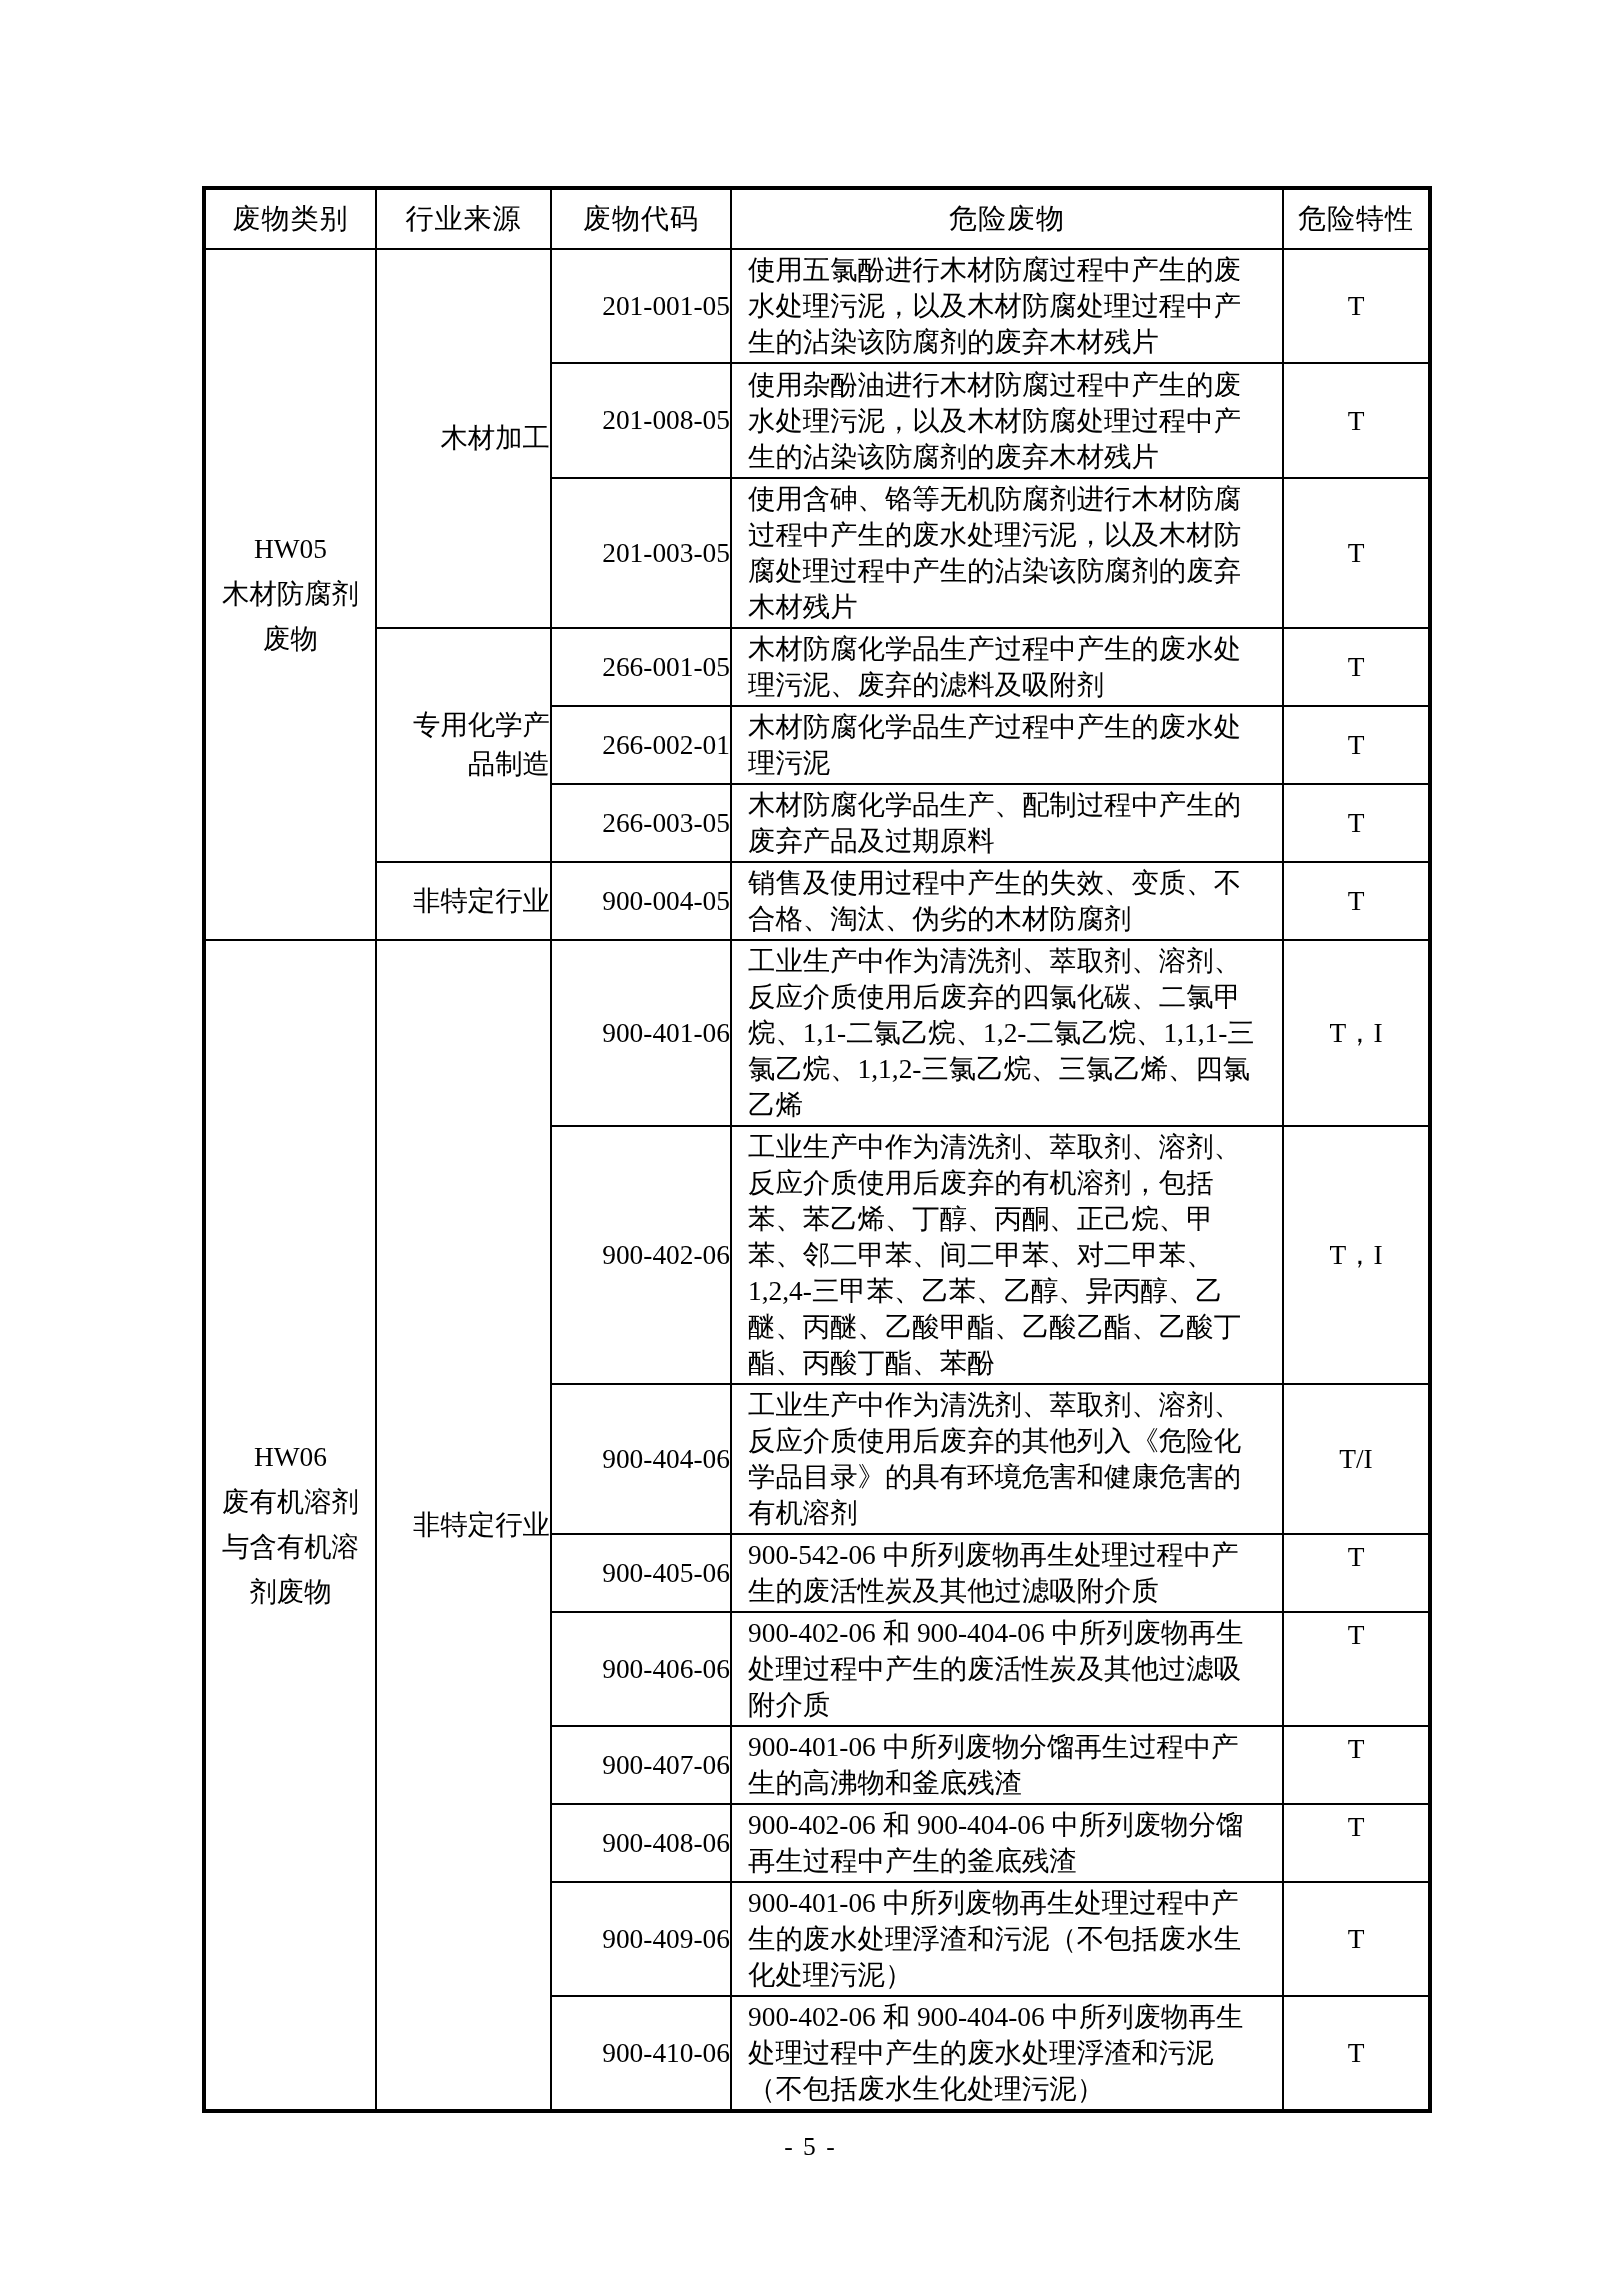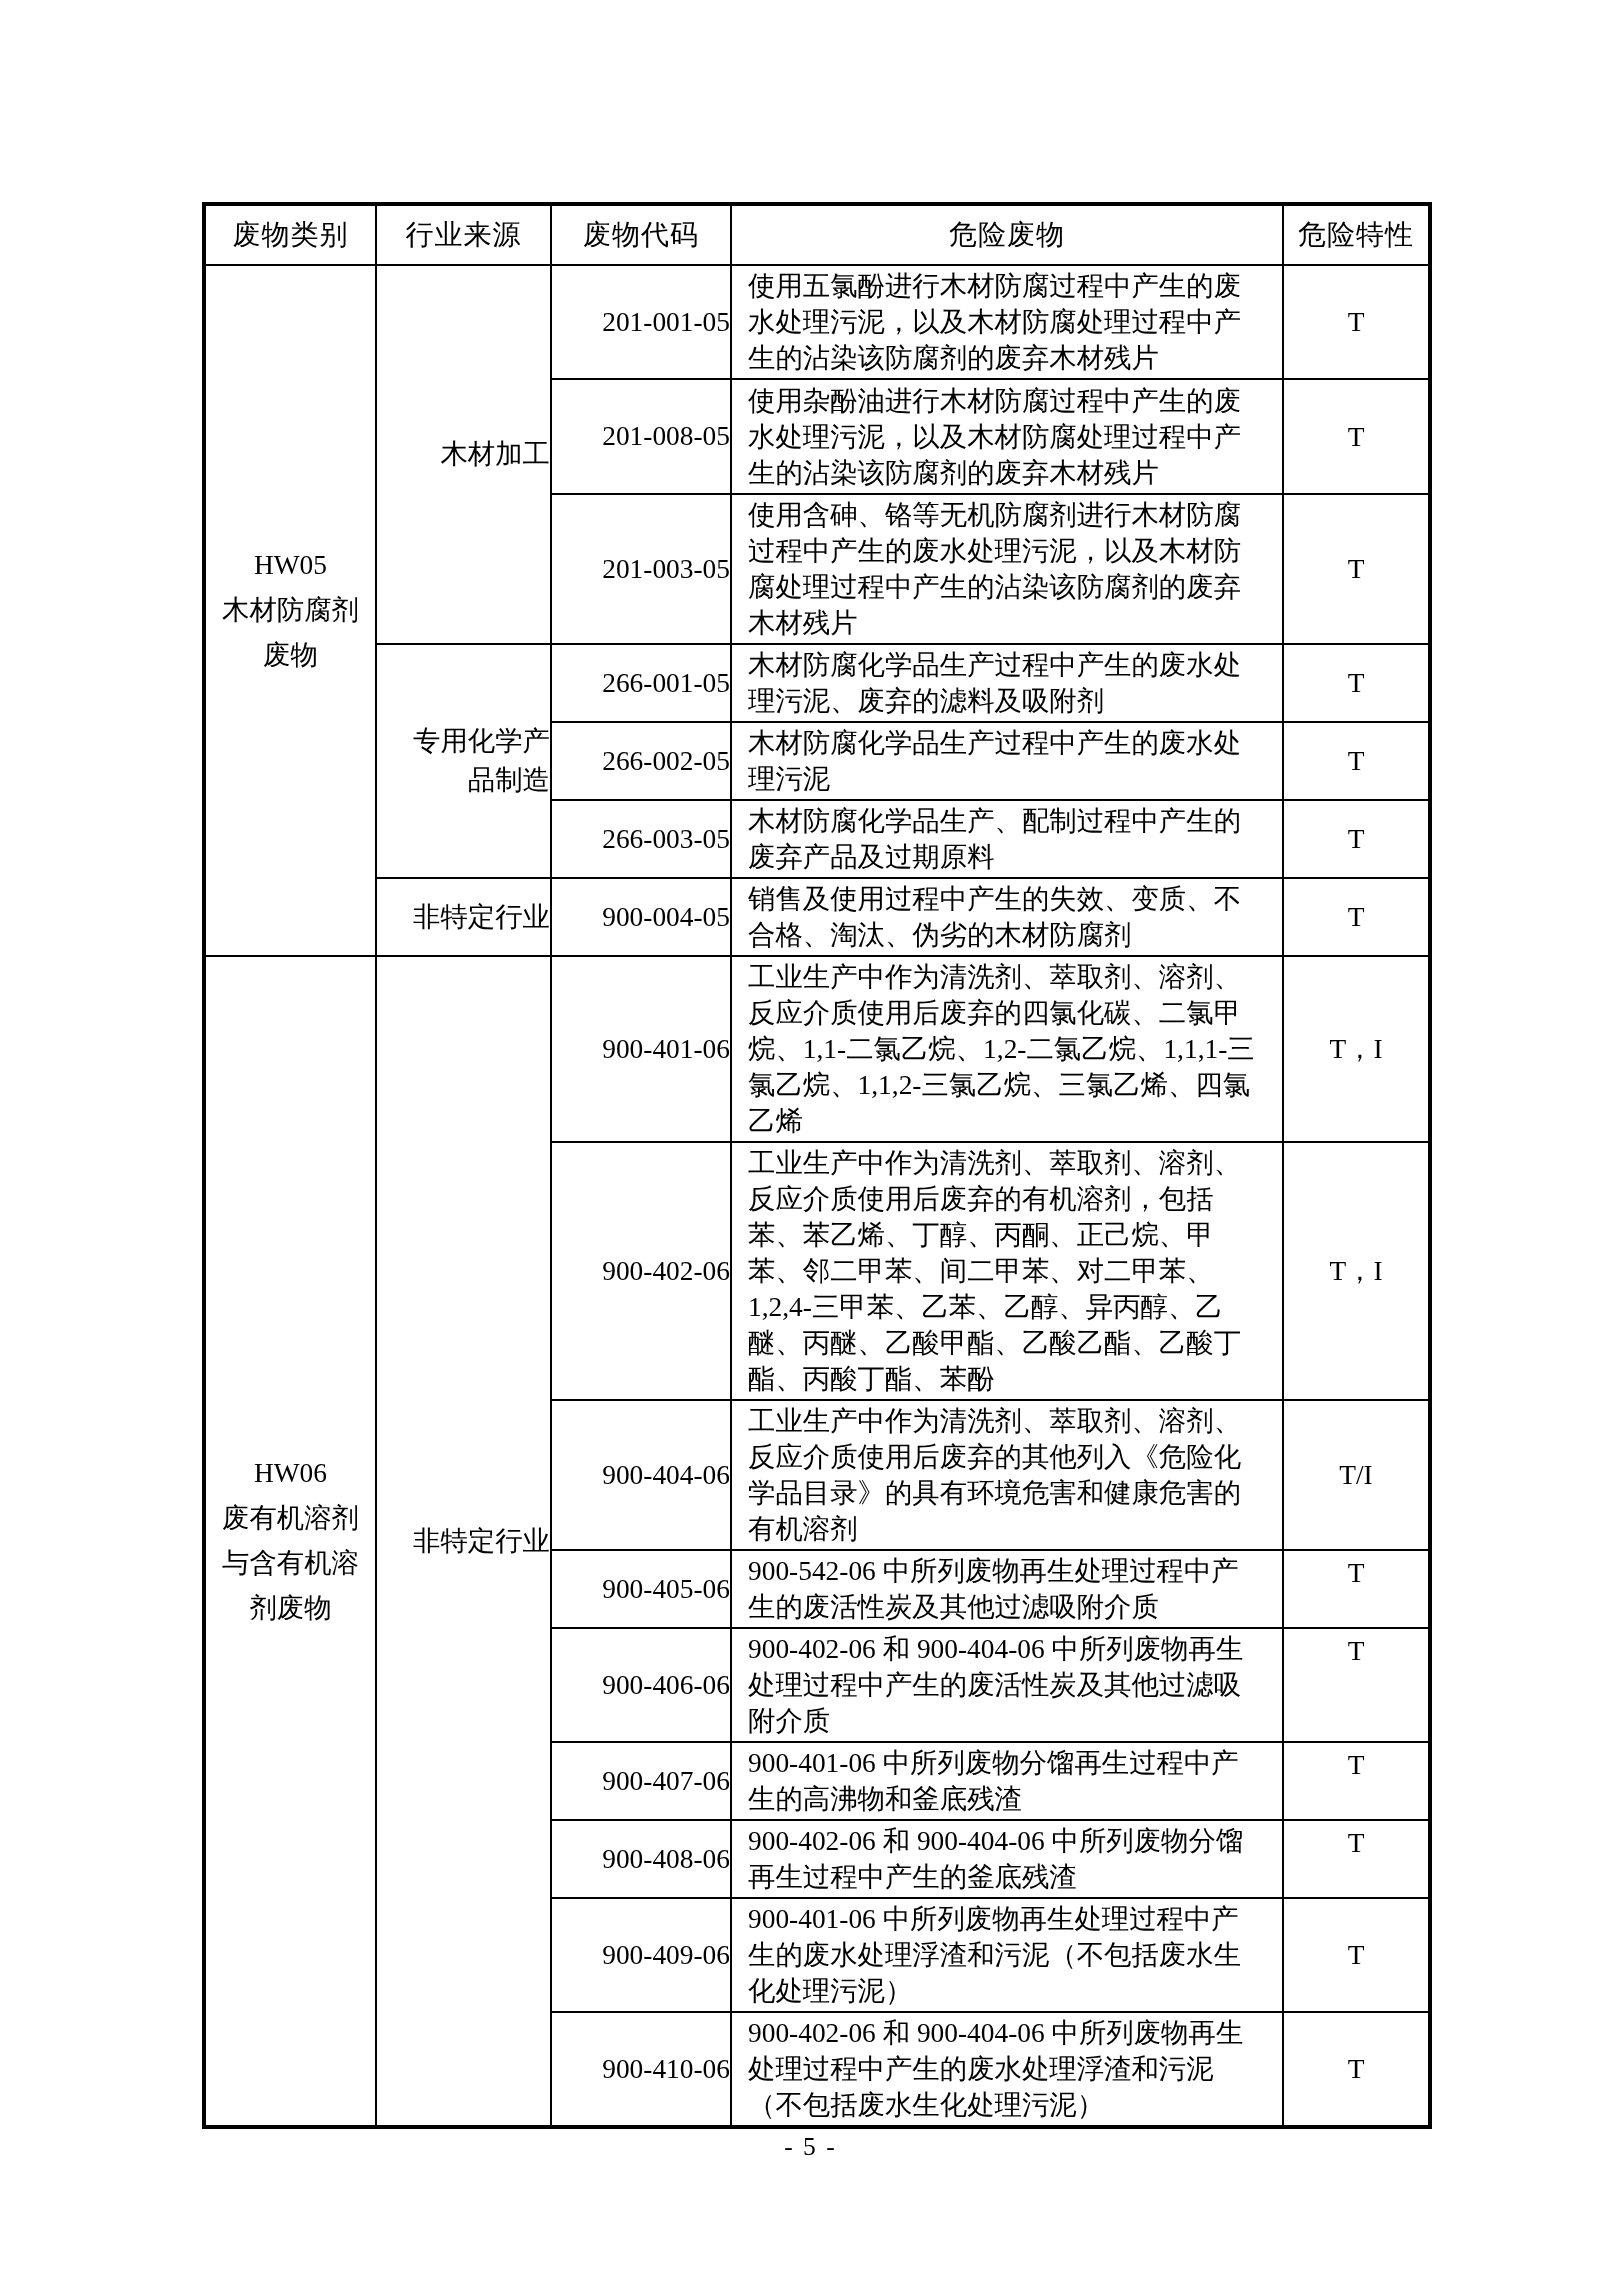--- a/index.html
+++ b/index.html
@@ -9,21 +9,21 @@
     width: 1621px;
     height: 2293px;
     background: #ffffff;
     font-family: "Liberation Serif", "DejaVu Serif", serif;
     color: #000000;
     overflow: hidden;
   }
   table.waste-table {
     position: absolute;
     left: 202px;
-    top: 202px;
+    top: 186px;
     width: 1226px;
     border-collapse: collapse;
     border: 4.9px solid #000000;
     table-layout: fixed;
   }
   .waste-table td, .waste-table th {
     border: 2px solid #000000;
     font-size: 27.4px;
     font-weight: normal;
     vertical-align: middle;
@@ -115,21 +115,21 @@
       <td class="hazard-cell">T</td>
     </tr>
     <tr style="height:75px">
       <td class="industry-cell" rowspan="3">专用化学产
 品制造</td>
       <td class="code-cell">266-001-05</td>
       <td class="desc-cell">木材防腐化学品生产过程中产生的废水处理污泥、废弃的滤料及吸附剂</td>
       <td class="hazard-cell">T</td>
     </tr>
     <tr style="height:76px">
-      <td class="code-cell">266-002-05</td>
+      <td class="code-cell">266-002-01</td>
       <td class="desc-cell">木材防腐化学品生产过程中产生的废水处理污泥</td>
       <td class="hazard-cell">T</td>
     </tr>
     <tr style="height:75px">
       <td class="code-cell">266-003-05</td>
       <td class="desc-cell">木材防腐化学品生产、配制过程中产生的废弃产品及过期原料</td>
       <td class="hazard-cell">T</td>
     </tr>
     <tr style="height:76px">
       <td class="industry-cell">非特定行业</td>

